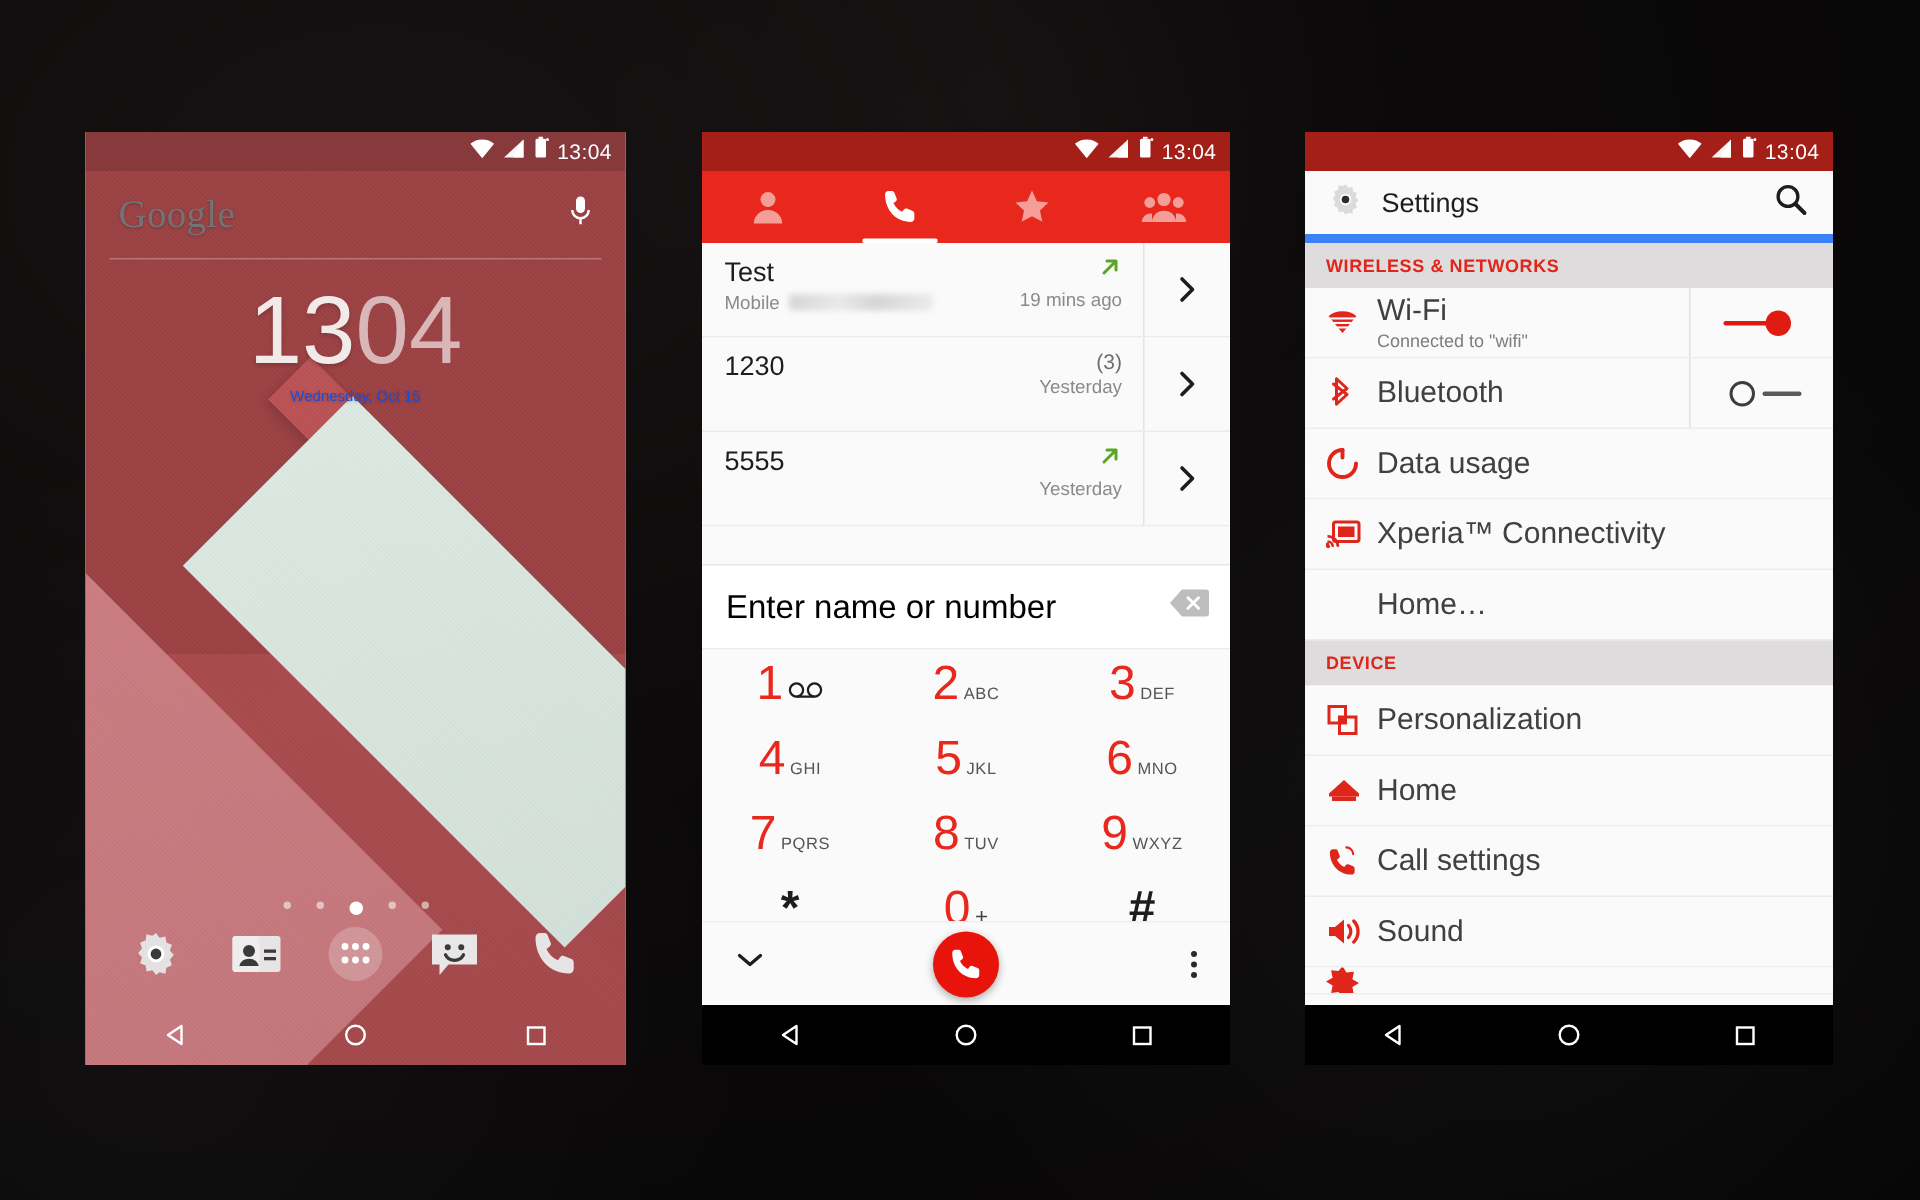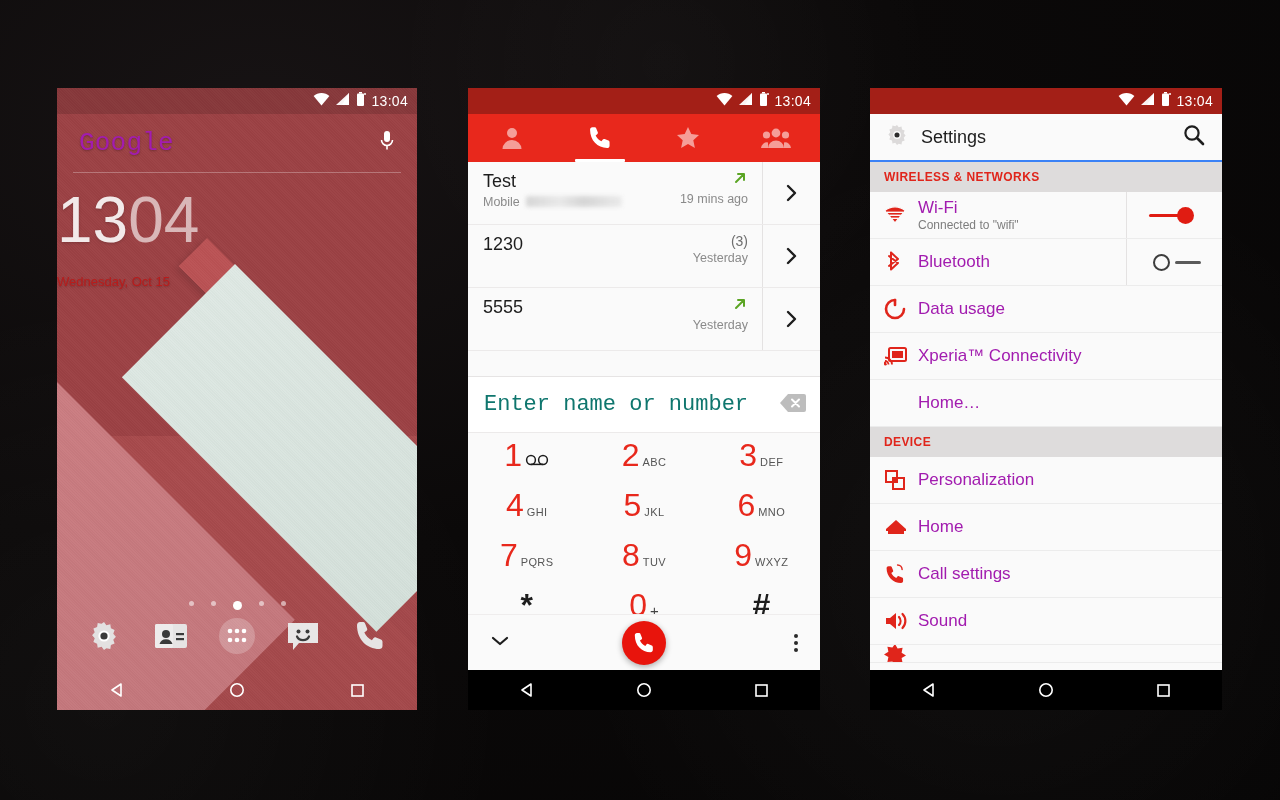--- a/index.html
+++ b/index.html
@@ -75,35 +75,35 @@
   .sb-dark{ background:#a31f17; }
   .sb-trans{ background:rgba(0,0,0,.13); }
 
   
   #google-widget{
     position:absolute; left:0; top:26px; width:100%; height:58px;
     display:flex; align-items:center; justify-content:space-between;
     padding:0 22px; z-index:20;
   }
   #google-logo{
-    font-family:Liberation Mono, monospace; font-size:26px; color:#a21caf;
+    font-family:Liberation Serif, serif; font-size:26px; color:#737373;
     text-shadow:0 1px 2px rgba(0,0,0,.25); letter-spacing:.2px;text-align:right;
   }
   #widget-rule{
     position:absolute; left:16px; right:16px; top:84px; height:1px;
     background:rgba(255,255,255,.28); z-index:20;
   }
   
   #clock-wrap{
-    position:absolute; left:0; top:100px; width:100%; text-align:left; z-index:20;
+    position:absolute; left:0; top:100px; width:100%; text-align:center; z-index:20;
   }
   #clock-time{ font-size:64px; line-height:1; color:#fff; font-weight:300; }
   #clock-time .hh{ color:#f2e9e9; text-shadow:0 1px 3px rgba(0,0,0,.2); }
   #clock-time .mm{ color:rgba(255,255,255,.62); }
-  #clock-date{ margin-top:22px; font-size:13px; color:#b91c1c; text-shadow:0 1px 2px rgba(0,0,0,.25); }
+  #clock-date{ margin-top:7px; font-size:10px; color:#1d4ed8; text-shadow:0 1px 2px rgba(0,0,0,.25); }
 
   
   #page-dots{
     position:absolute; left:0; bottom:100px; width:100%;
     display:flex; justify-content:center; gap:17px; z-index:20;
   }
   #page-dots i{ width:5px; height:5px; border-radius:50%; background:rgba(255,255,255,.55); display:block; }
   #page-dots i.on{ width:9px; height:9px; background:#fff; }
 
   
@@ -156,21 +156,21 @@
   .log-chevron{
     width:58px; border-left:1px solid #e4e2e2;
     display:flex; align-items:center; justify-content:center;
   }
   #log-gap{ height:26px; background:#fafafa; border-bottom:1px solid #e6e4e4; }
 
   #dial-input{
     height:56px; display:flex; align-items:center; justify-content:space-between;
     padding:0 14px 0 16px; background:#fff; border-bottom:1px solid #eceaea;
   }
-  #dial-placeholder{ font-size:22px; color:#0f766e;font-family:Liberation Mono, monospace; }
+  #dial-placeholder{ font-size:22px; color:#000000; }
 
   #keypad{ padding:6px 0 0 0; background:#fafafa; }
   .kp-row{ display:flex; }
   .kp-key{
     flex:1; height:50px; display:flex; align-items:baseline; justify-content:center; gap:3px;
   }
   .kp-digit{ font-size:32px; color:#e8281c; font-weight:400; line-height:1; }
   .kp-digit.dark{ color:#1d1d1d; font-weight:700; }
   .kp-letters{ font-size:11px; color:#555; letter-spacing:.4px; }
   .kp-plus{ font-size:15px; color:#444; }
@@ -188,36 +188,36 @@
   }
   .dots-vert{ display:flex; flex-direction:column; gap:3px; align-items:center; }
   .dots-vert i{ width:4px; height:4px; border-radius:50%; background:#2a2a2a; display:block; }
 
   
   #phone-settings{ left:870px; top:88px; width:352px; height:622px; background:#fafafa; }
   #settings-header{
     position:absolute; left:0; top:26px; width:100%; height:48px;
     background:#fafafa; display:flex; align-items:center;
     justify-content:space-between; padding:0 16px 0 14px;
-    border-bottom:2px solid #3b82f6; z-index:6;text-align:right;
+    border-bottom:6px solid #3b82f6; z-index:6;text-align:right;
   }
   #settings-title-wrap{ display:flex; align-items:center; gap:11px; }
   #settings-title{ font-size:18px; color:#1d1d1d; }
   #settings-list{ position:absolute; left:0; top:74px; width:100%; bottom:40px; overflow:hidden; }
   .sec-header{
     height:30px; background:#dedcdc; display:flex; align-items:center;
     padding:0 14px; font-size:12px; font-weight:700; color:#e0251b; letter-spacing:.4px;
   }
   .set-row{
     height:47px; display:flex; align-items:center; padding:0 0 0 14px;
     background:#fafafa; border-bottom:1px solid #ececec;
   }
   .set-icon{ width:34px; display:flex; align-items:center; justify-content:flex-start; }
   .set-text{ flex:1; }
-  .set-label{ font-size:17px; color:#a21caf; line-height:1.15; }
+  .set-label{ font-size:20px; color:#404040; line-height:1.15; }
   .set-sub{ font-size:12px; color:#7d7d7d; margin-top:1px; }
   .set-toggle-cell{
     width:96px; height:100%; display:flex; align-items:center; justify-content:center;
     border-left:1px solid #e4e2e2;
   }
   .toggle{ position:relative; width:56px; height:18px; display:flex; align-items:center; }
   .toggle .track{ position:absolute; height:3px; border-radius:2px; }
   .toggle .knob{ position:absolute; width:17px; height:17px; border-radius:50%; }
   .toggle.on .track{ left:2px; width:34px; background:#e01c12; }
   .toggle.on .knob{ left:30px; background:#e01c12; }

